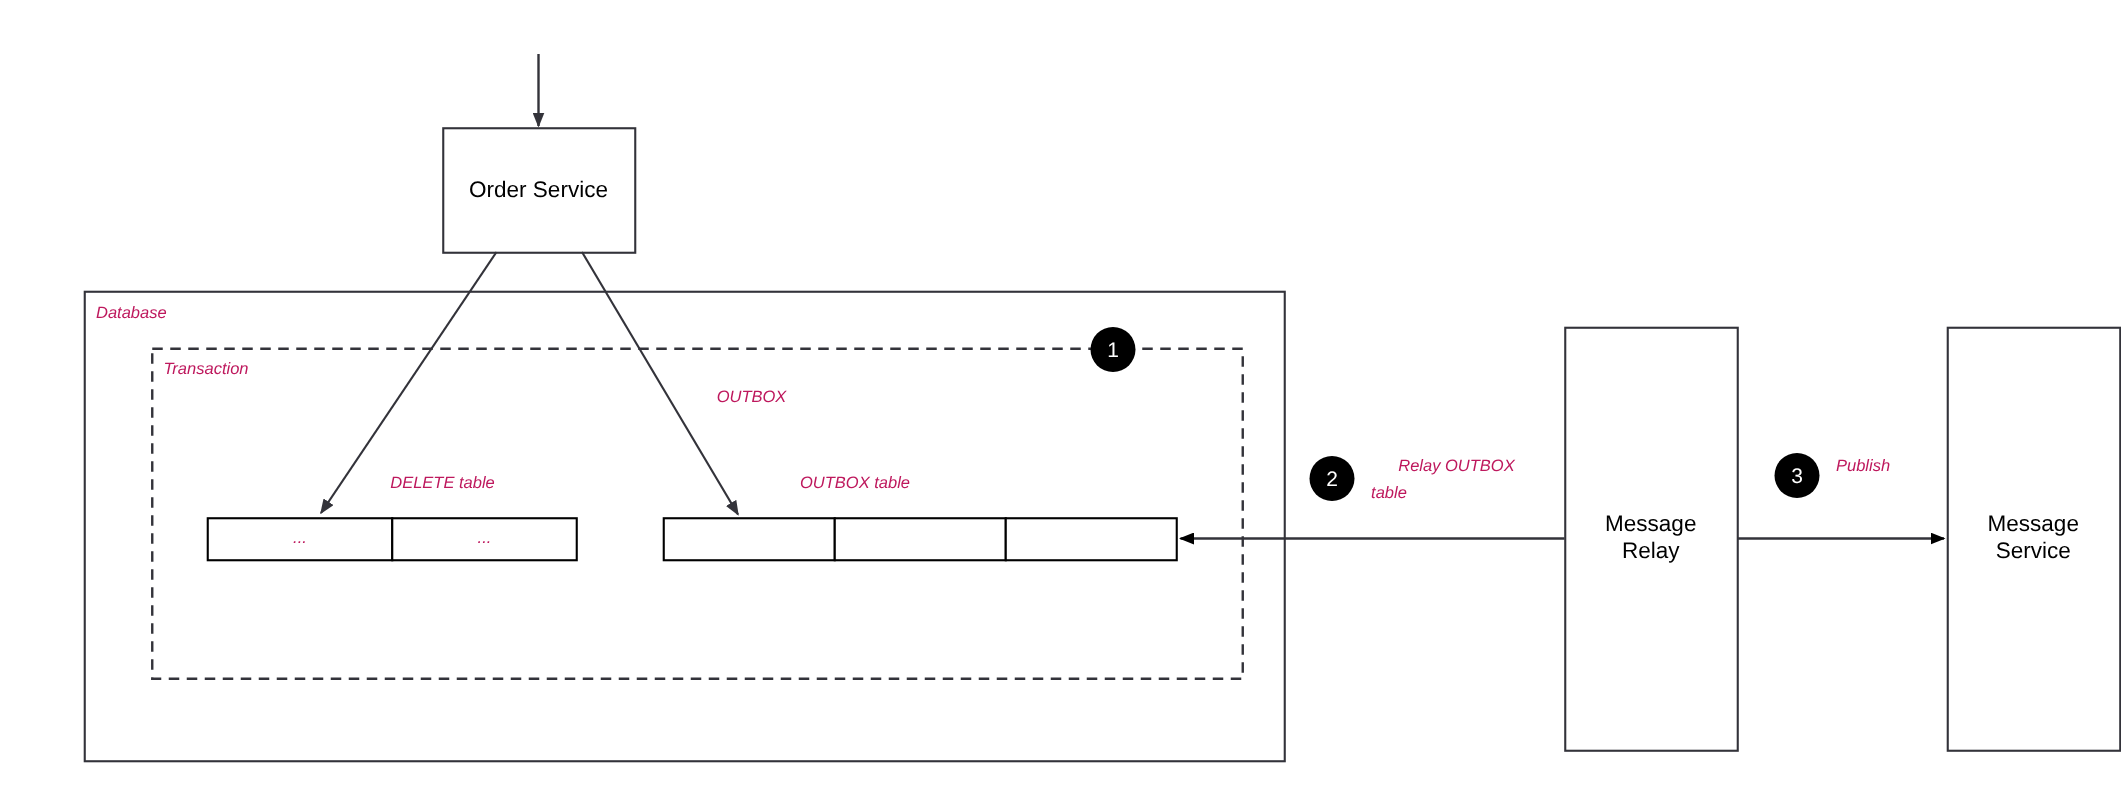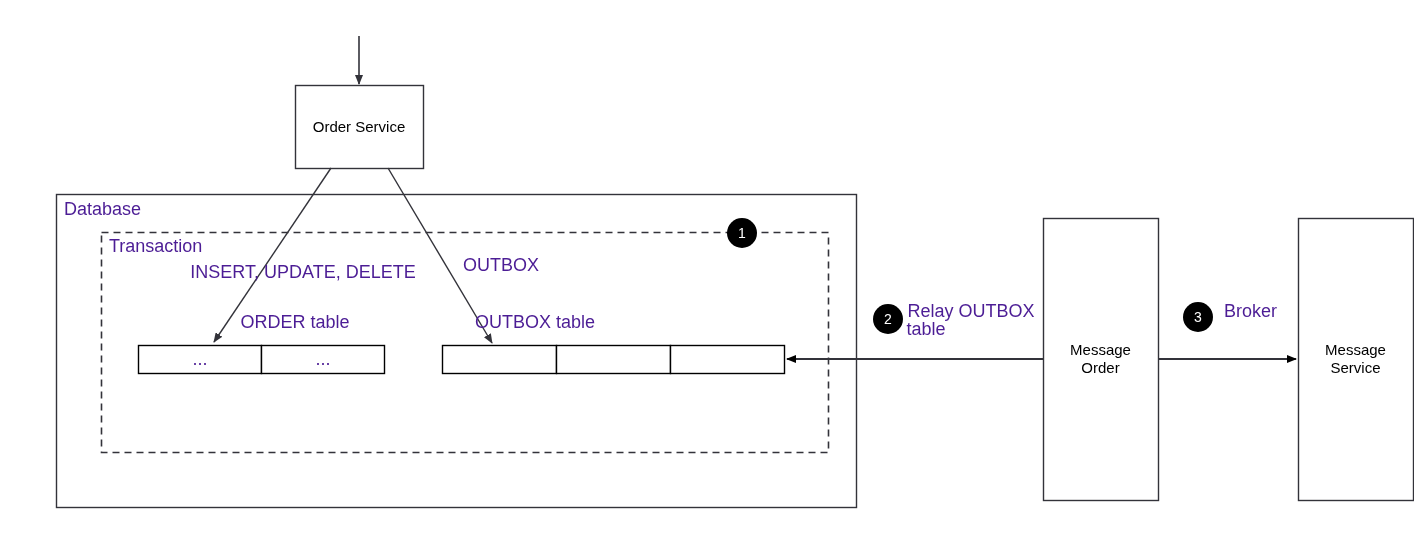--- a/index.html
+++ b/index.html
@@ -22,25 +22,26 @@
   }
   #diagram-svg {
     position: absolute;
     left: 0;
     top: 0;
     width: 1414px;
     height: 538px;
   }
   .lbl {
     position: absolute;
-    color: #4c1d95;
-    font-size: 18px;
+    color: #be185d;
+    font-size: 11px;
     line-height: 17px;
     white-space: pre;
     pointer-events: none;
+    font-style: italic;
   }
   .lbl-center {
     text-align: center;
     transform: translateX(-50%);
   }
   .lbl-left {
     text-align: left;
   }
   .badge {
     position: absolute;
@@ -105,39 +106,38 @@
 
     <line x1="1140" y1="359" x2="1278" y2="359" stroke="#33333a" stroke-width="1.8" marker-end="url(#arrowhead-black)"></line>
   </svg>
 
   <div class="box-label" style="left:277px; top:118px; width:128px;">Order Service</div>
 
   <div class="lbl lbl-left" style="left:46px; top:201px;">Database</div>
 
   <div class="lbl lbl-left" style="left:91px; top:238px;">Transaction</div>
 
-  <div class="lbl lbl-center" style="left:285px; top:264px;">INSERT, UPDATE, DELETE</div>
 
   <div class="lbl lbl-center" style="left:483px; top:257px;">OUTBOX</div>
 
-  <div class="lbl lbl-center" style="left:277px; top:314px;">ORDER table</div>
+  <div class="lbl lbl-center" style="left:277px; top:314px;">DELETE table</div>
 
-  <div class="lbl lbl-center" style="left:517px; top:314px;">OUTBOX table</div>
+  <div class="lbl lbl-center" style="left:552px; top:314px;">OUTBOX table</div>
 
   <div class="lbl lbl-center" style="left:182px; top:351px;">...</div>
   <div class="lbl lbl-center" style="left:305px; top:351px;">...</div>
 
   <div class="badge" style="left:709px; top:218px;">1</div>
 
   <div class="badge" style="left:855px; top:304px;">2</div>
   <div class="lbl lbl-center" style="left:953px; top:303px;">Relay OUTBOX</div>
   <div class="lbl lbl-center" style="left:908px; top:321px;">table</div>
 
   <div class="badge" style="left:1165px; top:302px;">3</div>
-  <div class="lbl lbl-left" style="left:1206px; top:303px;">Broker</div>
+  <div class="lbl lbl-left" style="left:1206px; top:303px;">Publish</div>
 
   <div class="box-label" style="left:1025px; top:341px; width:115px;">Message</div>
-  <div class="box-label" style="left:1025px; top:359px; width:115px;">Order</div>
+  <div class="box-label" style="left:1025px; top:359px; width:115px;">Relay</div>
 
   <div class="box-label" style="left:1280px; top:341px; width:115px;">Message</div>
   <div class="box-label" style="left:1280px; top:359px; width:115px;">Service</div>
 
 </div>
 
 </body></html>

